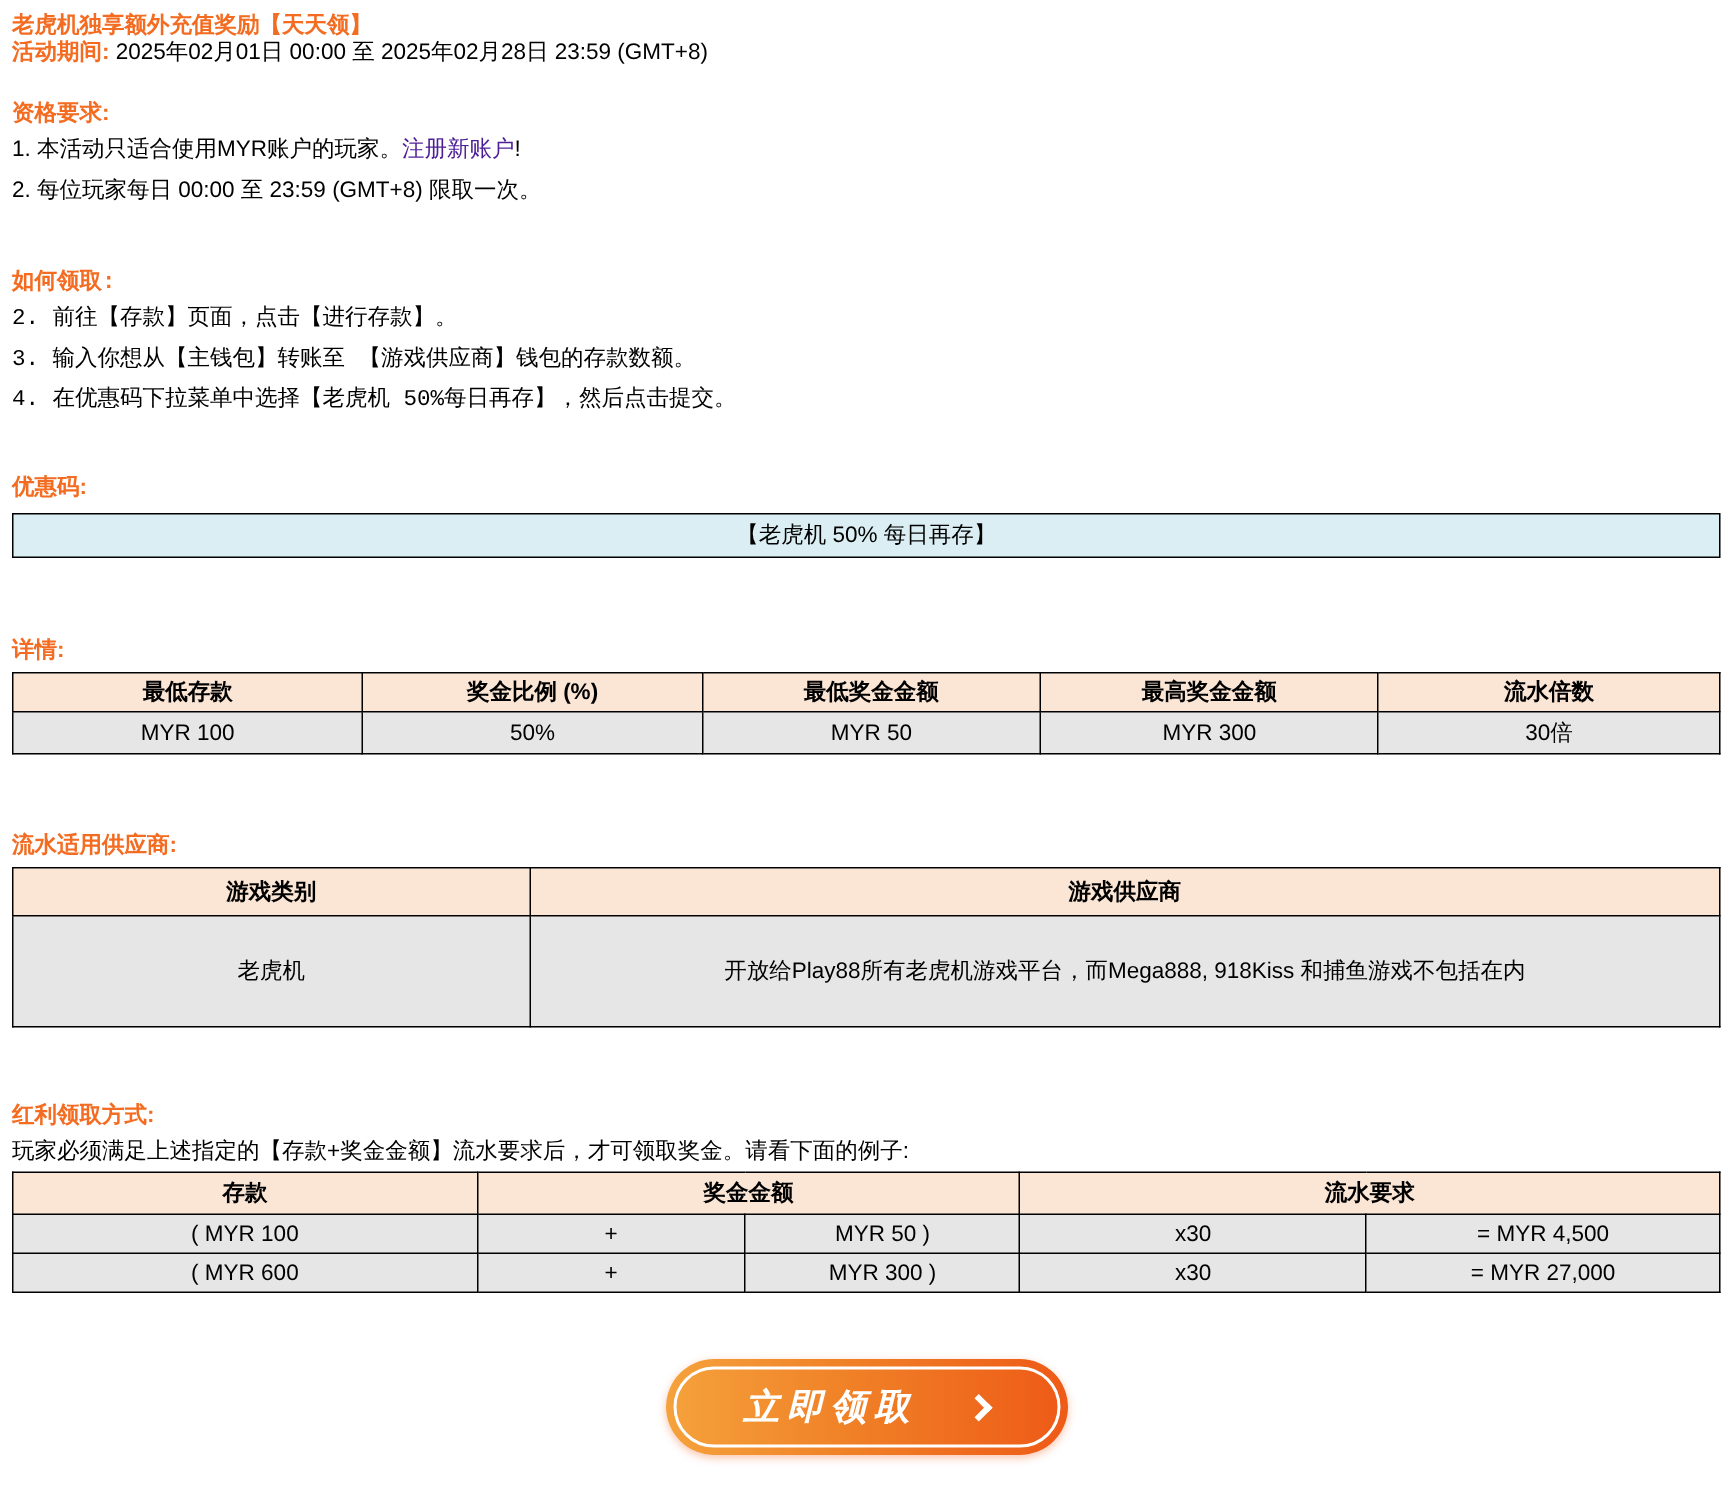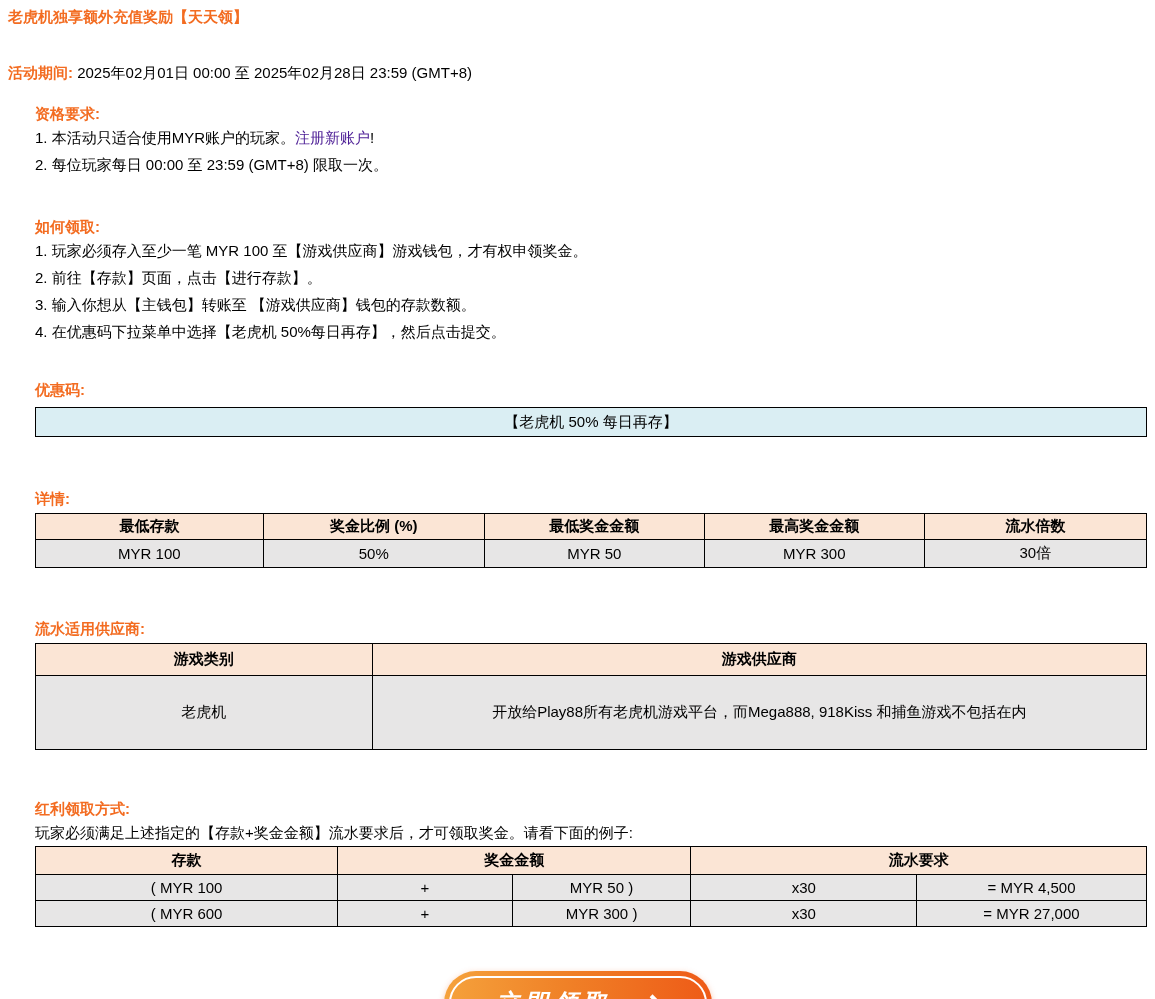--- a/index.html
+++ b/index.html
@@ -11,27 +11,27 @@
     font-size: 15px;
     color: #000;
     padding: 8px 8px 10px 8px;
   }
   .heading {
     color: #f36c21;
     font-weight: bold;
     font-size: 15px;
     line-height: 18px;
   }
-  .page-title { margin-bottom: 38px; }
+  .page-title { }
   .period-line { line-height: 18px; margin-bottom: 23px; }
   .period-line .heading { display: inline; }
   .body-line { line-height: 22px; margin-bottom: 5px; }
-  .sec { margin-top: 0; margin-left: 27px; }
+  .sec { margin-top: 0; }
   .sec .heading { margin-bottom: 4px; }
-  .sec-howto { margin-top: 42px; }
+  .sec-howto { margin-top: 42px; font-family: Liberation Mono, monospace; }
   .sec-promo { margin-top: 38px; }
   .sec-details { margin-top: 53px; }
   .sec-providers { margin-top: 52px; }
   .sec-claim { margin-top: 50px; }
   a.inline-link { color: #4c1d95; text-decoration: none; cursor: pointer; }
 
   .promo-box {
     margin-top: 8px;
     width: 100%;
     background: #daeef3;
@@ -116,21 +116,20 @@
 <div class="sec sec-eligibility">
   <div class="heading">资格要求:</div>
   <div class="body-line">
     <span>1. 本活动只适合使用MYR账户的玩家。</span><a class="inline-link">注册新账户</a><span>!</span>
   </div>
   <div class="body-line">2. 每位玩家每日 00:00 至 23:59 (GMT+8) 限取一次。</div>
 </div>
 
 <div class="sec sec-howto">
   <div class="heading">如何领取:</div>
-  <div class="body-line">1. 玩家必须存入至少一笔 MYR 100 至【游戏供应商】游戏钱包，才有权申领奖金。</div>
   <div class="body-line">2. 前往【存款】页面，点击【进行存款】。</div>
   <div class="body-line">3. 输入你想从【主钱包】转账至 【游戏供应商】钱包的存款数额。</div>
   <div class="body-line">4. 在优惠码下拉菜单中选择【老虎机 50%每日再存】，然后点击提交。</div>
 </div>
 
 <div class="sec sec-promo">
   <div class="heading">优惠码:</div>
   <div class="promo-box">【老虎机 50% 每日再存】</div>
 </div>
 

